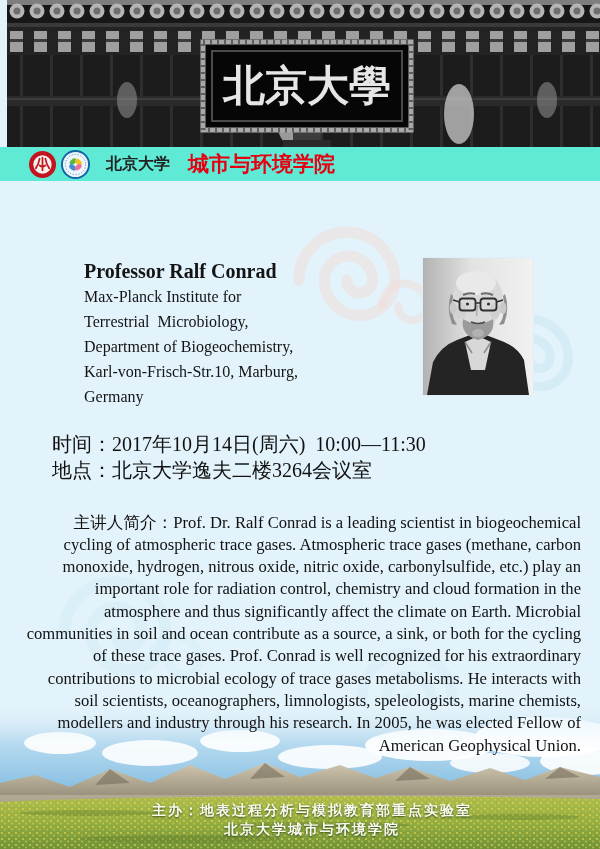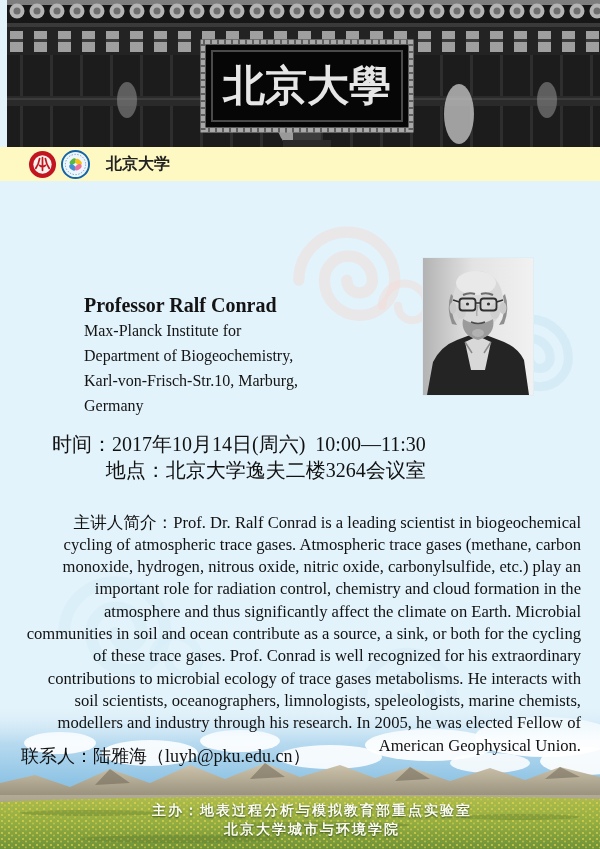--- a/index.html
+++ b/index.html
@@ -3,47 +3,47 @@
 <meta charset="utf-8">
 <style>
   html,body{margin:0;padding:0;}
   body{width:600px;font-family:"Liberation Serif", serif;}
   .poster{position:relative;width:600px;height:849px;overflow:hidden;background:#e3f3fb;}
 
   
   .gate{position:absolute;top:0;left:7px;width:600px;height:189px;z-index:1;}
 
   
-  .banner{position:absolute;top:147px;left:0;width:600px;height:34px;background:#fef9c3;z-index:2;
+  .banner{position:absolute;top:147px;left:0;width:600px;height:34px;background:#5eead4;z-index:2;
           display:flex;align-items:center;}
   .banner .logo{width:29px;height:29px;flex:0 0 auto;}
   .logo1{margin-left:28px;}
   .logo2{margin-left:4px;}
   .banner-univ{margin-left:16px;font-size:16px;font-weight:bold;color:#222;font-family:"Liberation Sans",sans-serif;}
   .banner-college{margin-left:18px;font-size:21px;font-weight:bold;color:#e60012;font-family:"Liberation Sans",sans-serif;}
 
   
   .swirl{position:absolute;z-index:0;}
 
   
   .title{position:absolute;top:186px;left:0;width:600px;text-align:center;z-index:2;
          font-size:26px;font-weight:bold;color:#0d0d0d;line-height:36px;}
 
   
   .speaker{position:absolute;top:259px;left:84px;z-index:2;color:#141414;}
-  .speaker .name{font-size:20px;font-weight:bold;line-height:25px;margin-top:34px;}
+  .speaker .name{font-size:20px;font-weight:bold;line-height:25px;}
   .speaker .aff{font-size:16px;line-height:25px;white-space:pre;}
 
   .prof-photo{position:absolute;top:258px;left:423px;width:110px;height:137px;z-index:2;
               outline:1px solid #dfeef6;}
 
   
   .schedule{position:absolute;top:431px;left:52px;z-index:2;color:#111;
             font-size:20px;line-height:26px;}
-  .schedule div{white-space:pre;text-align:right;}
+  .schedule div{white-space:pre;}
 
   
   .bio{position:absolute;top:495px;left:21px;width:560px;z-index:2;color:#111;
        font-size:16.6px;line-height:22.3px;text-align:right;}
 
   
   .contact{position:absolute;top:744px;left:21px;z-index:3;color:#111;font-size:18px;}
 
   
   .landscape{position:absolute;top:705px;left:0;width:600px;height:144px;z-index:1;}
@@ -106,20 +106,21 @@
     </svg>
     <svg class="logo logo2" viewBox="0 0 30 30">
       <circle cx="15" cy="15" r="14" fill="#eef6fb" stroke="#1464a8" stroke-width="2"></circle>
       <circle cx="15" cy="15" r="10.5" fill="none" stroke="#1464a8" stroke-width="0.8" stroke-dasharray="1.5 1.5" opacity="0.7"></circle>
       <ellipse cx="12.5" cy="12" rx="4" ry="2.5" fill="#58b847" transform="rotate(-40 12.5 12)"></ellipse>
       <ellipse cx="18" cy="12.5" rx="4" ry="2.5" fill="#f2c219" transform="rotate(40 18 12.5)"></ellipse>
       <ellipse cx="12" cy="18" rx="4" ry="2.5" fill="#3f8fd2" transform="rotate(40 12 18)"></ellipse>
       <ellipse cx="17.8" cy="17.8" rx="4" ry="2.5" fill="#ec6fa0" transform="rotate(-40 17.8 17.8)"></ellipse>
     </svg>
     <span class="banner-univ">北京大学</span>
+    <span class="banner-college">城市与环境学院</span>
   </div>
 
   <svg class="swirl" style="left:286px;top:196px;" width="160" height="130" viewBox="0 0 100 80">
     <path d="M8,52 A30,30 0 1 1 68,52 A22,22 0 1 1 24,52 A15,15 0 1 1 54,52 A8,8 0 1 1 38,52" fill="none" stroke="#f1dcd8" stroke-width="7" stroke-linecap="round" opacity="0.55"></path>
     <path d="M60,68 A14,14 0 1 1 88,68 A9,9 0 1 1 70,68" fill="none" stroke="#f1dcd8" stroke-width="5" stroke-linecap="round" opacity="0.5"></path>
   </svg>
   <svg class="swirl" style="left:480px;top:290px;" width="130" height="105" viewBox="0 0 100 80">
     <path d="M8,52 A30,30 0 1 1 68,52 A22,22 0 1 1 24,52 A15,15 0 1 1 54,52 A8,8 0 1 1 38,52" fill="none" stroke="#cfe8f5" stroke-width="7" stroke-linecap="round" opacity="0.7"></path>
   </svg>
   <svg class="swirl" style="left:50px;top:545px;" width="170" height="135" viewBox="0 0 100 80">
@@ -127,20 +128,21 @@
     <path d="M60,68 A14,14 0 1 1 88,68 A9,9 0 1 1 70,68" fill="none" stroke="#d6ecf8" stroke-width="5" stroke-linecap="round" opacity="0.55"></path>
   </svg>
   <svg class="swirl" style="left:350px;top:620px;" width="150" height="120" viewBox="0 0 100 80">
     <path d="M8,52 A30,30 0 1 1 68,52 A22,22 0 1 1 24,52 A15,15 0 1 1 54,52 A8,8 0 1 1 38,52" fill="none" stroke="#d6ecf8" stroke-width="7" stroke-linecap="round" opacity="0.5"></path>
   </svg>
 
 
   <div class="speaker">
     <div class="name">Professor Ralf Conrad</div>
     <div class="aff">Max-Planck Institute for</div>
+    <div class="aff">Terrestrial  Microbiology,</div>
     <div class="aff">Department of Biogeochemistry,</div>
     <div class="aff">Karl-von-Frisch-Str.10, Marburg,</div>
     <div class="aff">Germany</div>
   </div>
 
   <div class="prof-photo">
     <svg width="110" height="137" viewBox="0 0 110 137">
       <defs>
         <linearGradient id="pbg" x1="0" y1="0" x2="1" y2="0">
           <stop offset="0" stop-color="#b3b3b3"></stop>
@@ -174,21 +176,20 @@
     </svg>
   </div>
 
   <div class="schedule">
     <div>时间：2017年10月14日(周六)  10:00—11:30</div>
     <div>地点：北京大学逸夫二楼3264会议室</div>
   </div>
 
   <p class="bio"><span>主讲人简介：</span><span>Prof. Dr. Ralf Conrad is a leading scientist in biogeochemical cycling of atmospheric trace gases. Atmospheric trace gases (methane, carbon monoxide, hydrogen, nitrous oxide, nitric oxide, carbonylsulfide, etc.) play an important role for radiation control, chemistry and cloud formation in the atmosphere and thus significantly affect the climate on Earth. Microbial communities in soil and ocean contribute as a source, a sink, or both for the cycling of these trace gases. Prof. Conrad is well recognized for his extraordinary contributions to microbial ecology of trace gases metabolisms. He interacts with soil scientists, oceanographers, limnologists, speleologists, marine chemists, modellers and industry through his research. In 2005, he was elected Fellow of American Geophysical Union.</span></p>
 
-  <div class="contact">联系人：陆雅海（luyh@pku.edu.cn）</div>
 
   <div class="landscape">
     <svg width="600" height="144" viewBox="0 0 600 144">
       <defs>
         <linearGradient id="sky" x1="0" y1="0" x2="0" y2="1">
           <stop offset="0" stop-color="#ddeef8"></stop>
             <stop offset="0.55" stop-color="#a8d2ec"></stop>
             <stop offset="1" stop-color="#7cb8de"></stop>
         </linearGradient>
         <linearGradient id="mnt" x1="0" y1="0" x2="0" y2="1">

